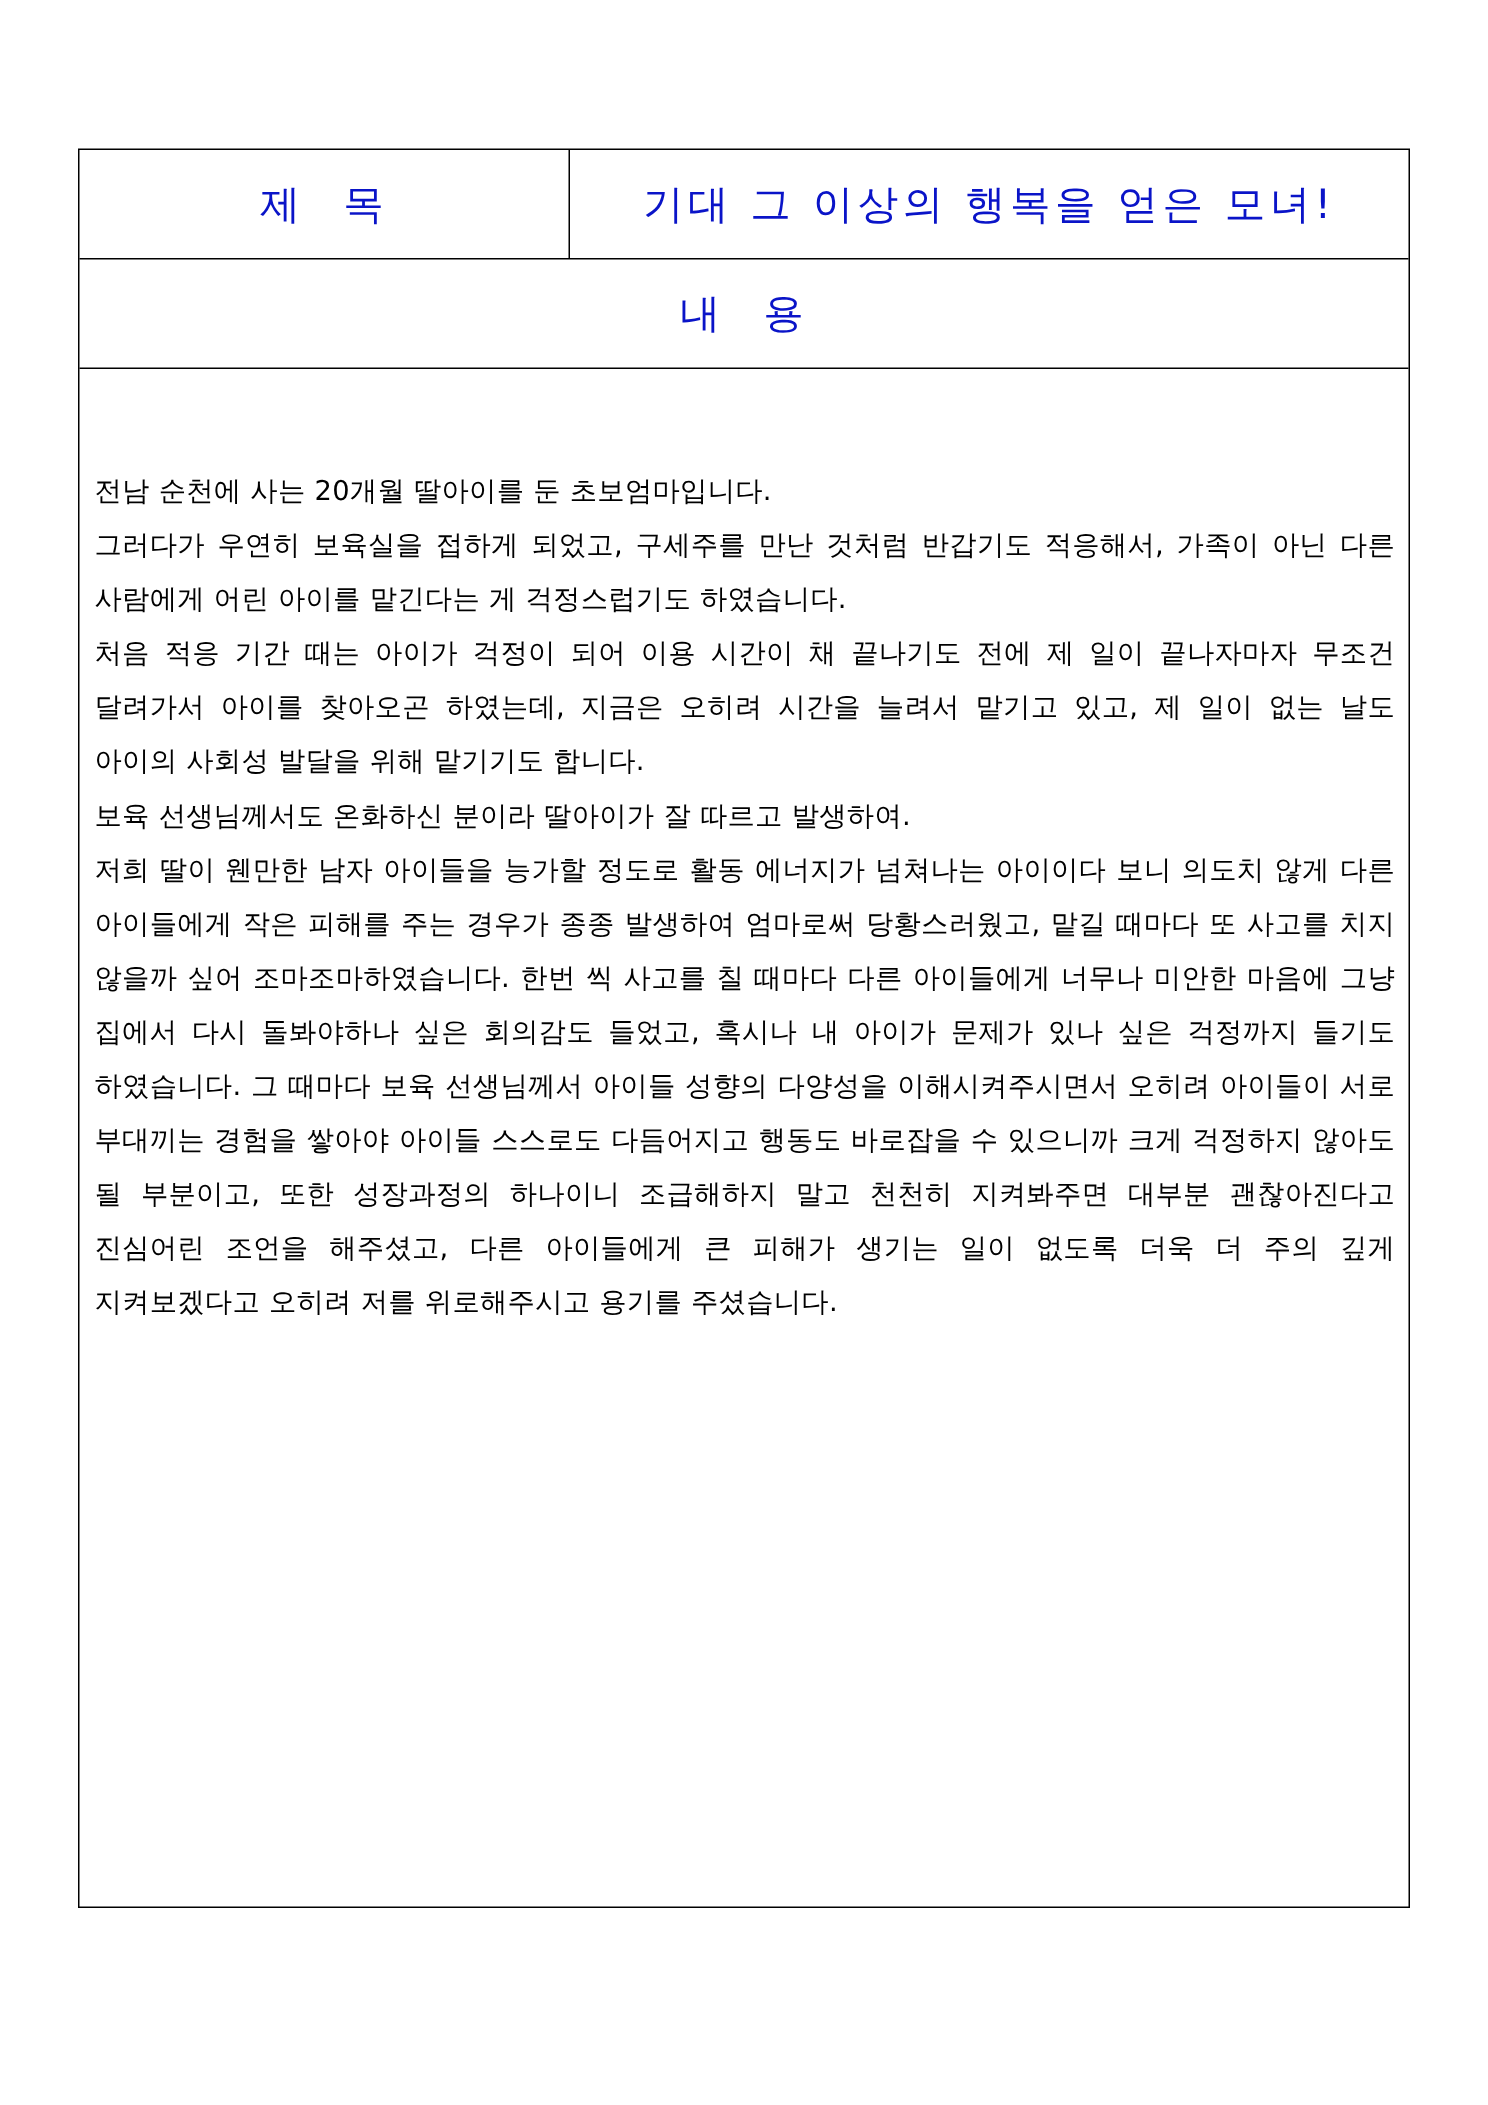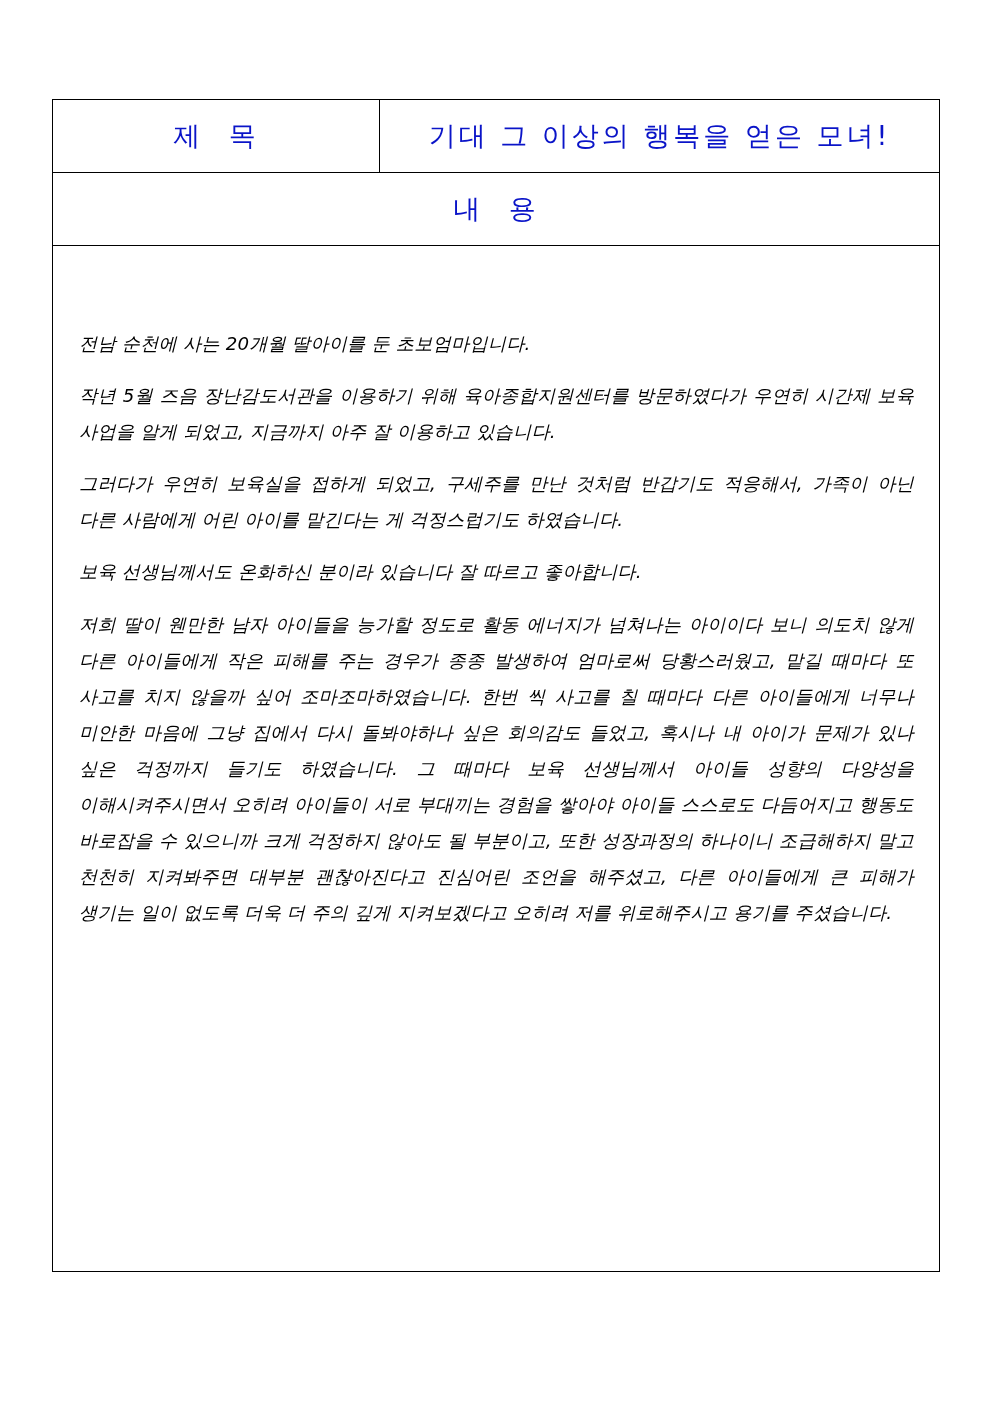--- a/index.html
+++ b/index.html
@@ -71,22 +71,21 @@
       padding: 64px 9px 0 10px;
     }
     .body-text {
       font-size: 18.2px;
       line-height: 36.1px;
       text-align: justify;
       letter-spacing: 0.2px;
       word-break: keep-all;
     }
     .para {
-      margin: 16px;
-      font-style: italic;
+      margin: 0;
     }
   </style>
 </head>
 <body>
 
 <div class="doc-table">
   <div class="row row-title">
     <div class="cell-label">
       <span class="blue-text label-spaced">제 목</span>
     </div>
@@ -95,19 +94,19 @@
     </div>
   </div>
 
   <div class="row row-content-header">
     <span class="blue-text label-spaced">내 용</span>
   </div>
 
   <div class="row row-body">
     <div class="body-text">
       <p class="para"> 전남 순천에 사는 20개월 딸아이를 둔 초보엄마입니다.</p>
-      <p class="para"> 작년 5월 즈음 장난감도서관을 이용하기 위해 육아종합지원센터를 방문하였다가 우연히 시간제 보육 사업을 알게 되었고, 지금까지 아주 잘 이용하고 있습니다.</p>
       <p class="para"> 그러다가 우연히 보육실을 접하게 되었고, 구세주를 만난 것처럼 반갑기도 적응해서, 가족이 아닌 다른 사람에게 어린 아이를 맡긴다는 게 걱정스럽기도 하였습니다.</p>
-      <p class="para"> 보육 선생님께서도 온화하신 분이라 있습니다 잘 따르고 좋아합니다.</p>
+      <p class="para">처음 적응 기간 때는 아이가 걱정이 되어 이용 시간이 채 끝나기도 전에 제 일이 끝나자마자 무조건 달려가서 아이를 찾아오곤 하였는데, 지금은 오히려 시간을 늘려서 맡기고 있고, 제 일이 없는 날도 아이의 사회성 발달을 위해 맡기기도 합니다.</p>
+      <p class="para"> 보육 선생님께서도 온화하신 분이라 딸아이가 잘 따르고 발생하여.</p>
       <p class="para">저희 딸이 웬만한 남자 아이들을 능가할 정도로 활동 에너지가 넘쳐나는 아이이다 보니 의도치 않게 다른 아이들에게 작은 피해를 주는 경우가 종종 발생하여 엄마로써 당황스러웠고, 맡길 때마다 또 사고를 치지 않을까 싶어 조마조마하였습니다. 한번 씩 사고를 칠 때마다 다른 아이들에게 너무나 미안한 마음에 그냥 집에서 다시 돌봐야하나 싶은 회의감도 들었고, 혹시나 내 아이가 문제가 있나 싶은 걱정까지 들기도 하였습니다. 그 때마다 보육 선생님께서 아이들 성향의 다양성을 이해시켜주시면서 오히려 아이들이 서로 부대끼는 경험을 쌓아야 아이들 스스로도 다듬어지고 행동도 바로잡을 수 있으니까 크게 걱정하지 않아도 될 부분이고, 또한 성장과정의 하나이니 조급해하지 말고 천천히 지켜봐주면 대부분 괜찮아진다고 진심어린 조언을 해주셨고, 다른 아이들에게 큰 피해가 생기는 일이 없도록 더욱 더 주의 깊게 지켜보겠다고 오히려 저를 위로해주시고 용기를 주셨습니다.</p>
     </div>
   </div>
 </div>
 
 </body></html>

